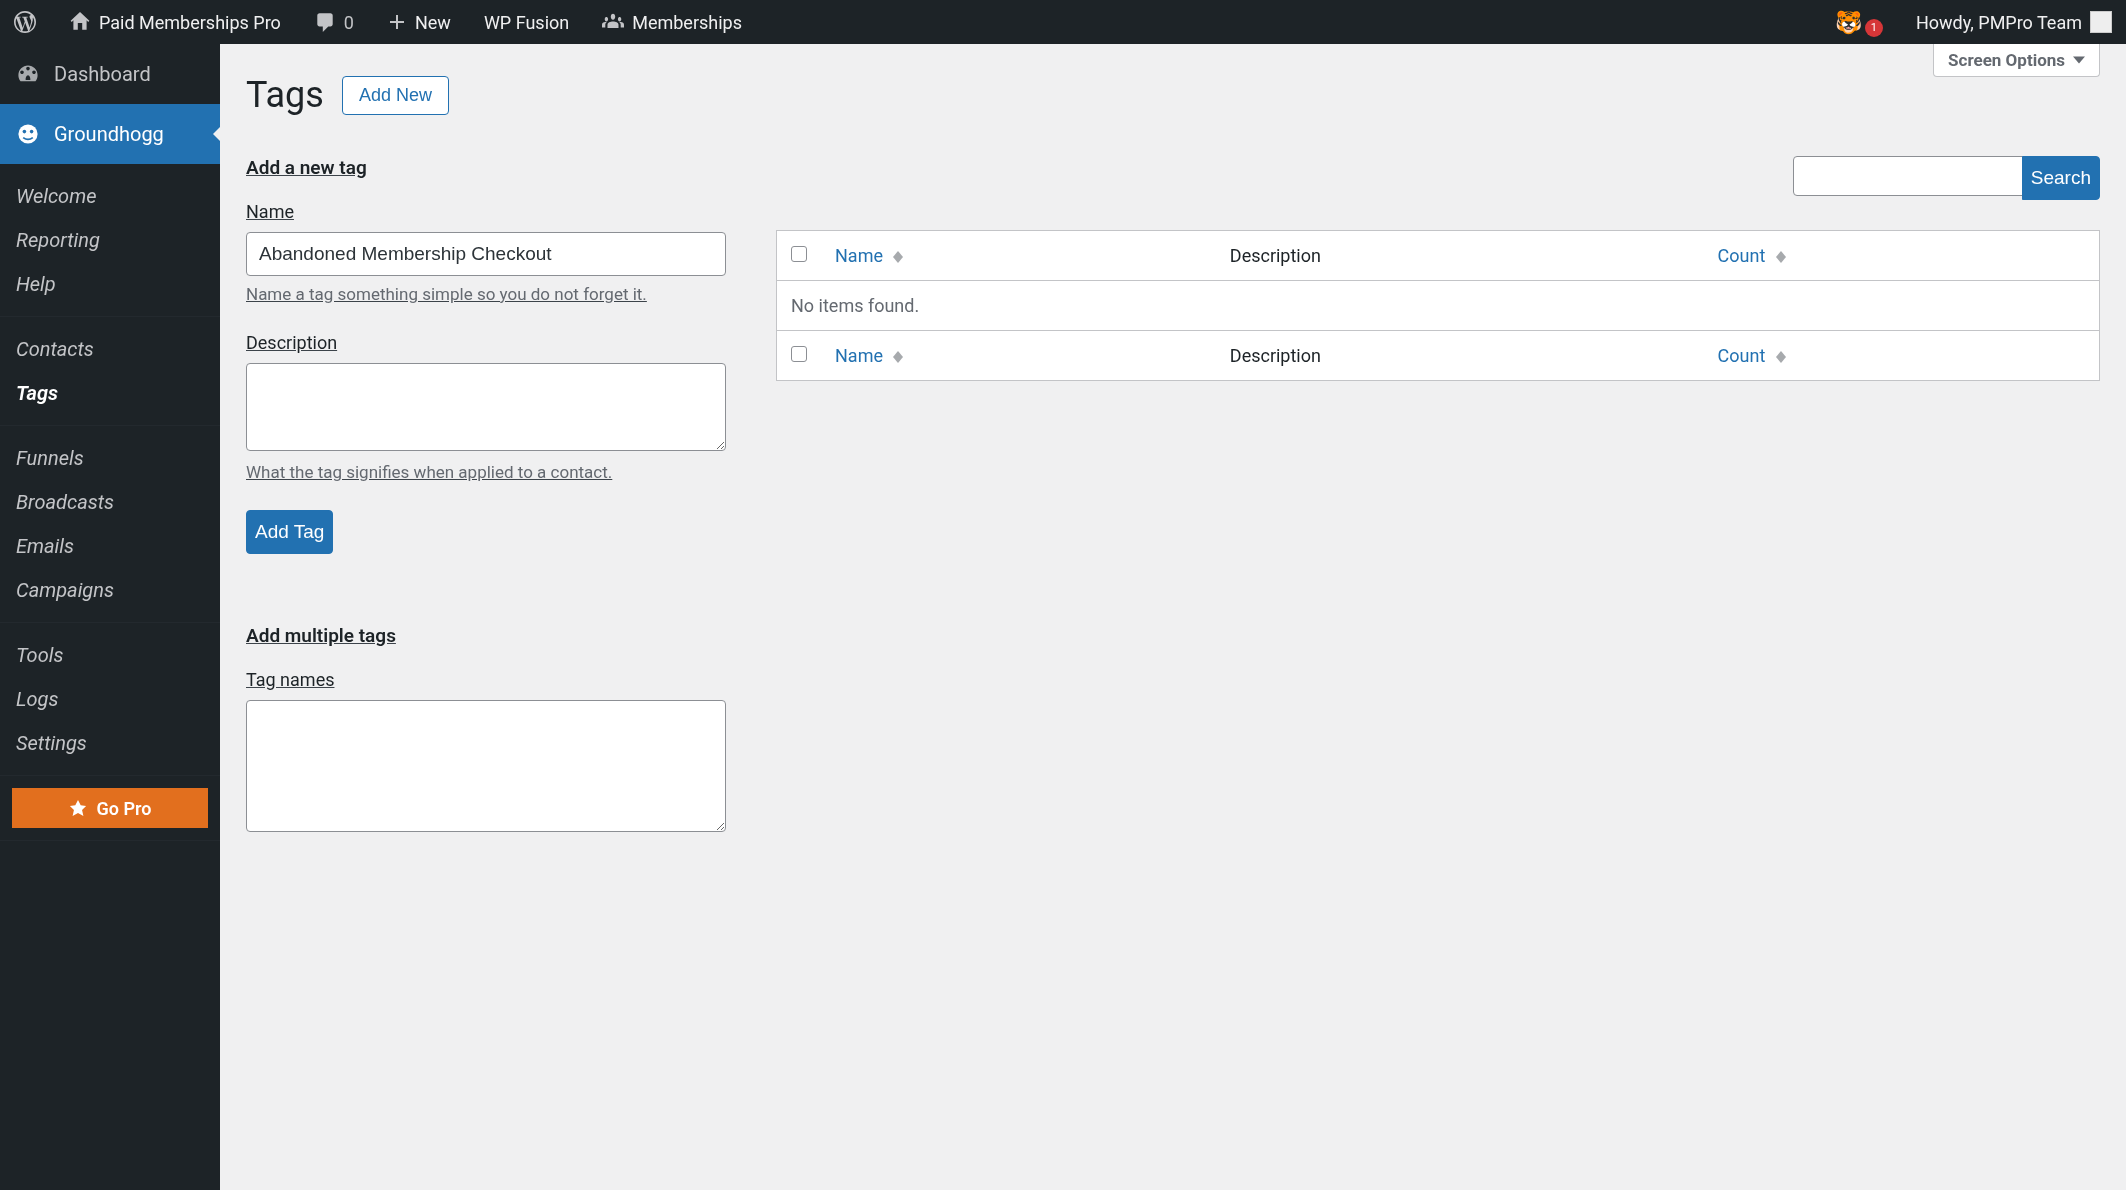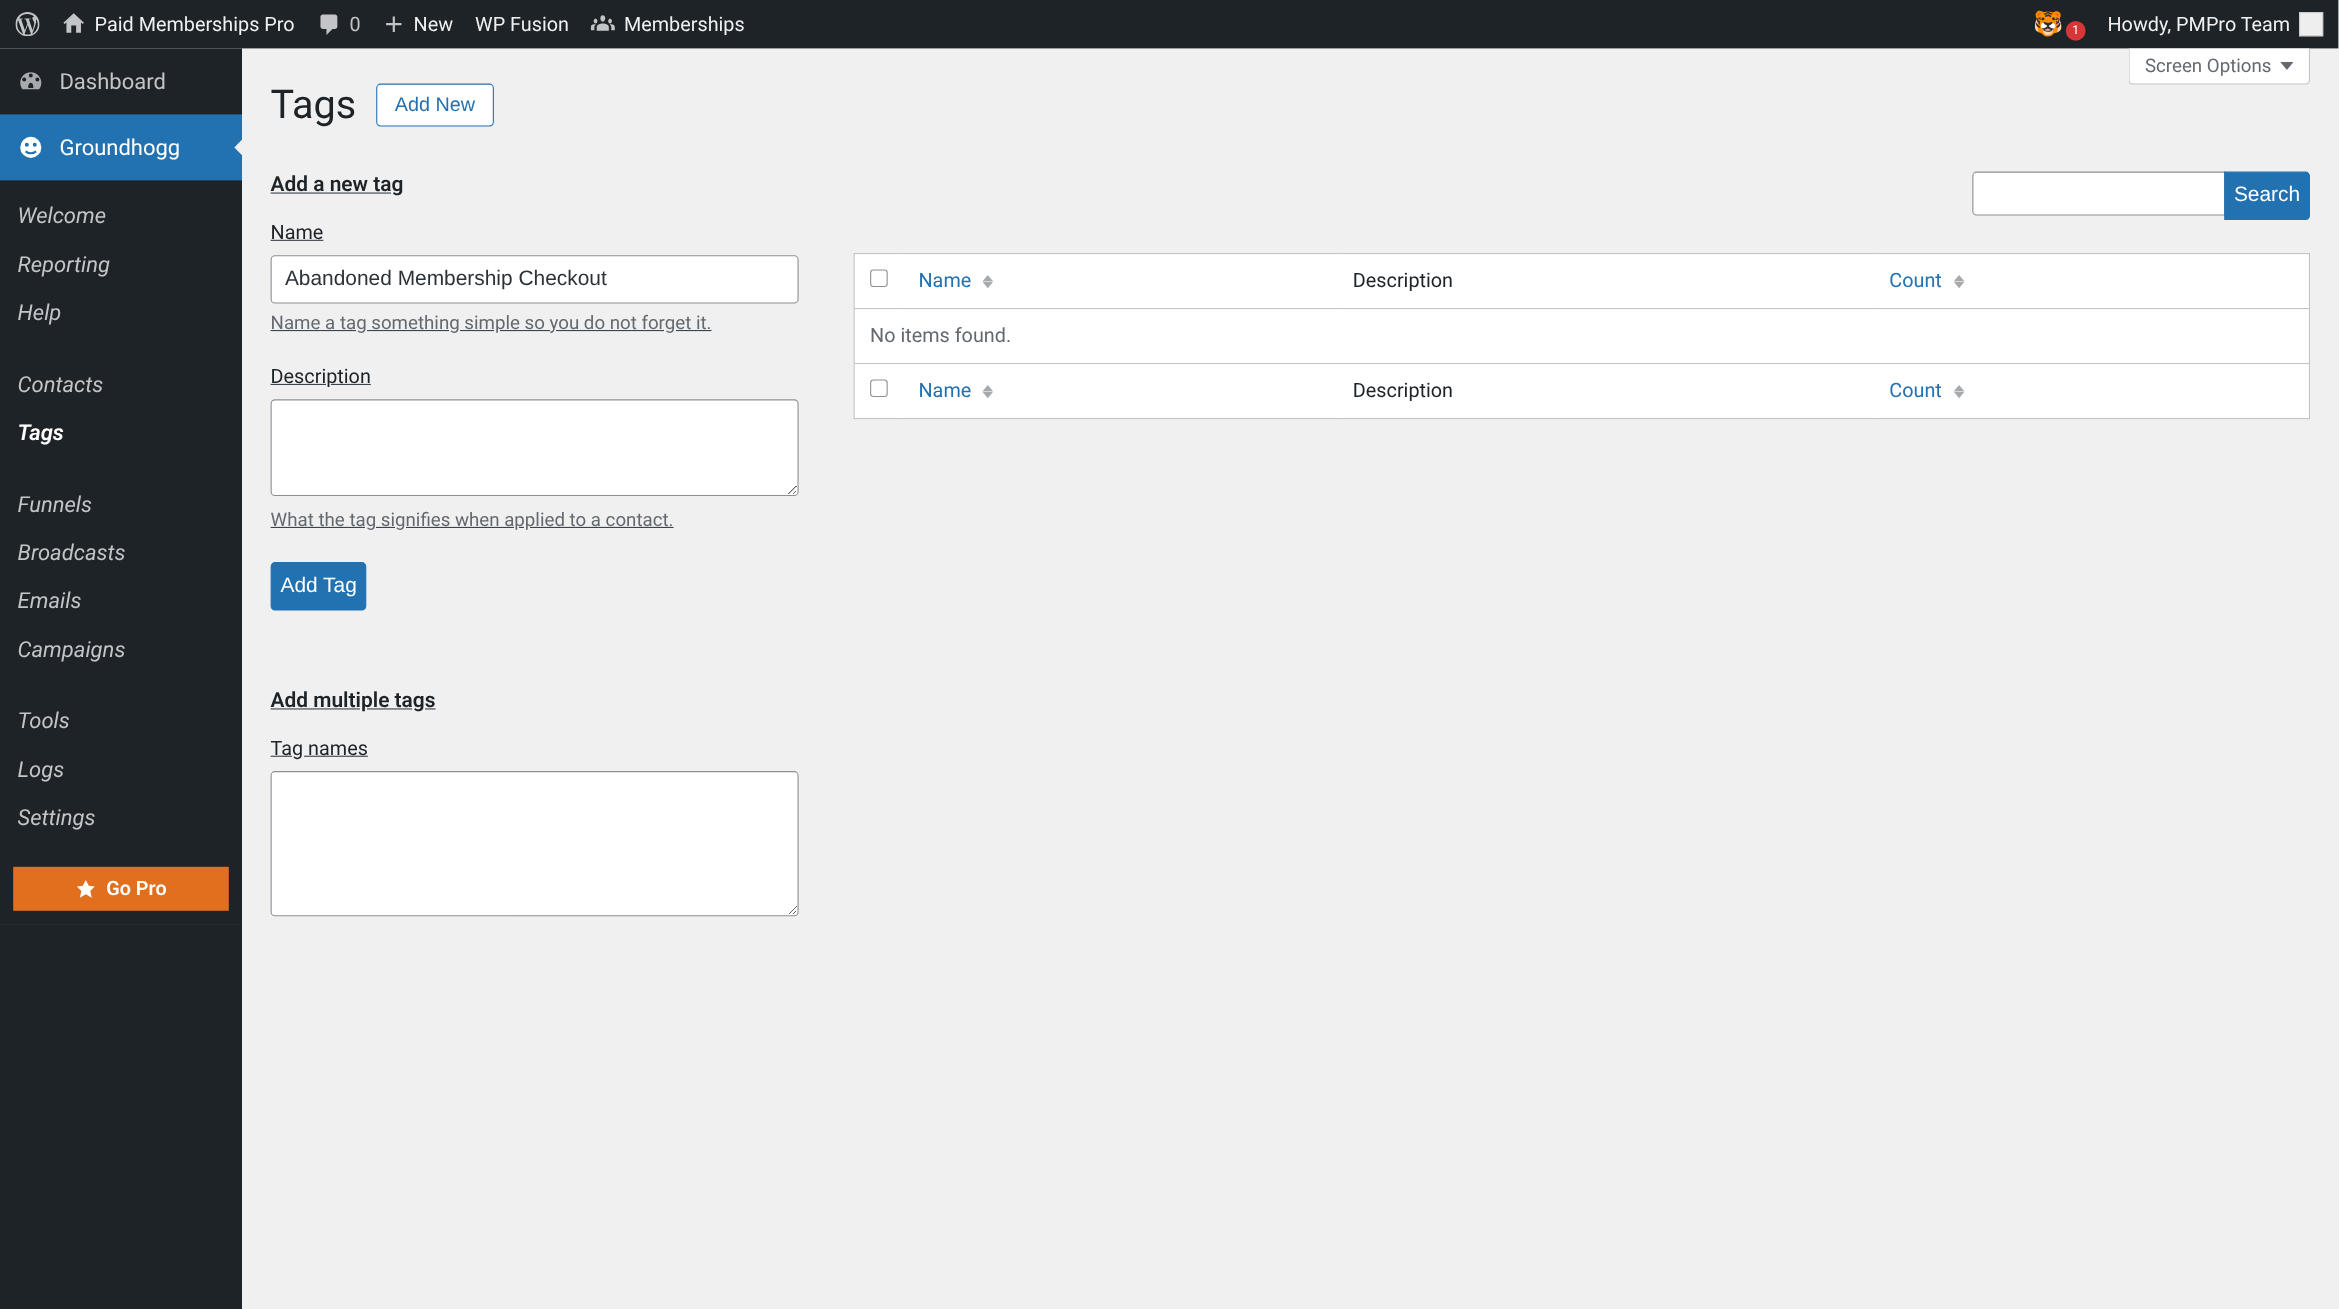--- a/index.html
+++ b/index.html
@@ -1,20 +1,20 @@
 <!DOCTYPE html>
 <html><head>
 <meta charset="utf-8">
 <style>
 * { margin: 0; padding: 0; box-sizing: border-box; }
 body { font-family: -apple-system, BlinkMacSystemFont, "Segoe UI", Roboto, sans-serif; font-size: 13px; color: #3c434a; background: #f0f0f1; }
 
 
 .adminbar { background:#1d2327; color:#c3c4c7; height:44px; display:flex; align-items:center; justify-content:space-between; padding:0 10px; font-size:18px; }
-.adminbar-left, .adminbar-right { display:flex; align-items:flex-end; gap:12px; height:100%; }
+.adminbar-left, .adminbar-right { display:flex; align-items:flex-end; gap:25px; height:100%; }
 .ab-item { display:flex; align-items:center; gap:8px; color:#c3c4c7; cursor:pointer; height:100%; padding:0 4px; }
 .ab-icon { fill:#c3c4c7; }
 .ab-text { color:#f0f0f1; }
 .badge { background:#d63638; color:#fff; border-radius:10px; display:inline-block; min-width:18px; height:18px; line-height:18px; text-align:center; font-size:11px; margin-left:-6px; margin-top:12px; }
 .avatar-box { width:22px; height:22px; background:#eee; border:1px solid #ccc; display:inline-block; }
 
 
 .wrap { display:flex; }
 
 
@@ -25,21 +25,21 @@
 .menu-icon { width:24px; height:24px; fill:#a7aaad; }
 .menu-top.current .menu-icon { fill:#fff; }
 .submenu { background:#1d2327; padding:10px 0; border-bottom:1px solid #3c434a33; }
 .submenu-item { padding:10px 16px; cursor:pointer; color:#c3c4c7;font-style:italic; }
 .submenu-item.active { color:#fff; font-weight:600; }
 .go-pro { margin:12px; background:#e26f1e; color:#fff; display:flex; align-items:center; justify-content:center; gap:10px; height:40px; cursor:pointer; font-weight:600; font-size:18px; }
 .sep { border-bottom:1px solid #3c434a33; }
 
 
 .content { flex:1; padding:10px 26px 40px; position:relative; }
-.screen-options { position:absolute; top:0; right:26px; border:1px solid #c3c4c7; border-top:none; background:#fff; padding:6px 14px; cursor:pointer; font-size:17px; color:#646970; border-radius:0 0 4px 4px; display:flex; align-items:center; gap:8px; }
+.screen-options { position:absolute; top:0; right:26px; border:1px solid #c3c4c7; border-top:none; background:#fff; padding:6px 14px; cursor:pointer; font-size:17px; color:#646970; border-radius:0 0 4px 4px; display:flex; align-items:center; gap:8px;font-weight:bold; }
 .heading { display:flex; align-items:center; gap:18px; margin-top:20px; }
 h1 { font-size:36px; font-weight:400; color:#1d2327; }
 .btn-secondary { border:1px solid #2271b1; color:#2271b1; background:#fff; padding:8px 16px; font-size:18px; border-radius:4px; cursor:pointer; }
 .btn-primary { background:#2271b1; color:#fff; border:1px solid #2271b1; padding:10px 8px; font-size:19px; border-radius:4px; cursor:pointer; }
 
 .cols { display:flex; gap:50px; margin-top:40px; }
 .col-left { width:480px;text-decoration:underline; }
 .col-right { flex:1; }
 
 .section-title { font-size:19px; font-weight:600; color:#1d2327; margin-bottom:22px; }

